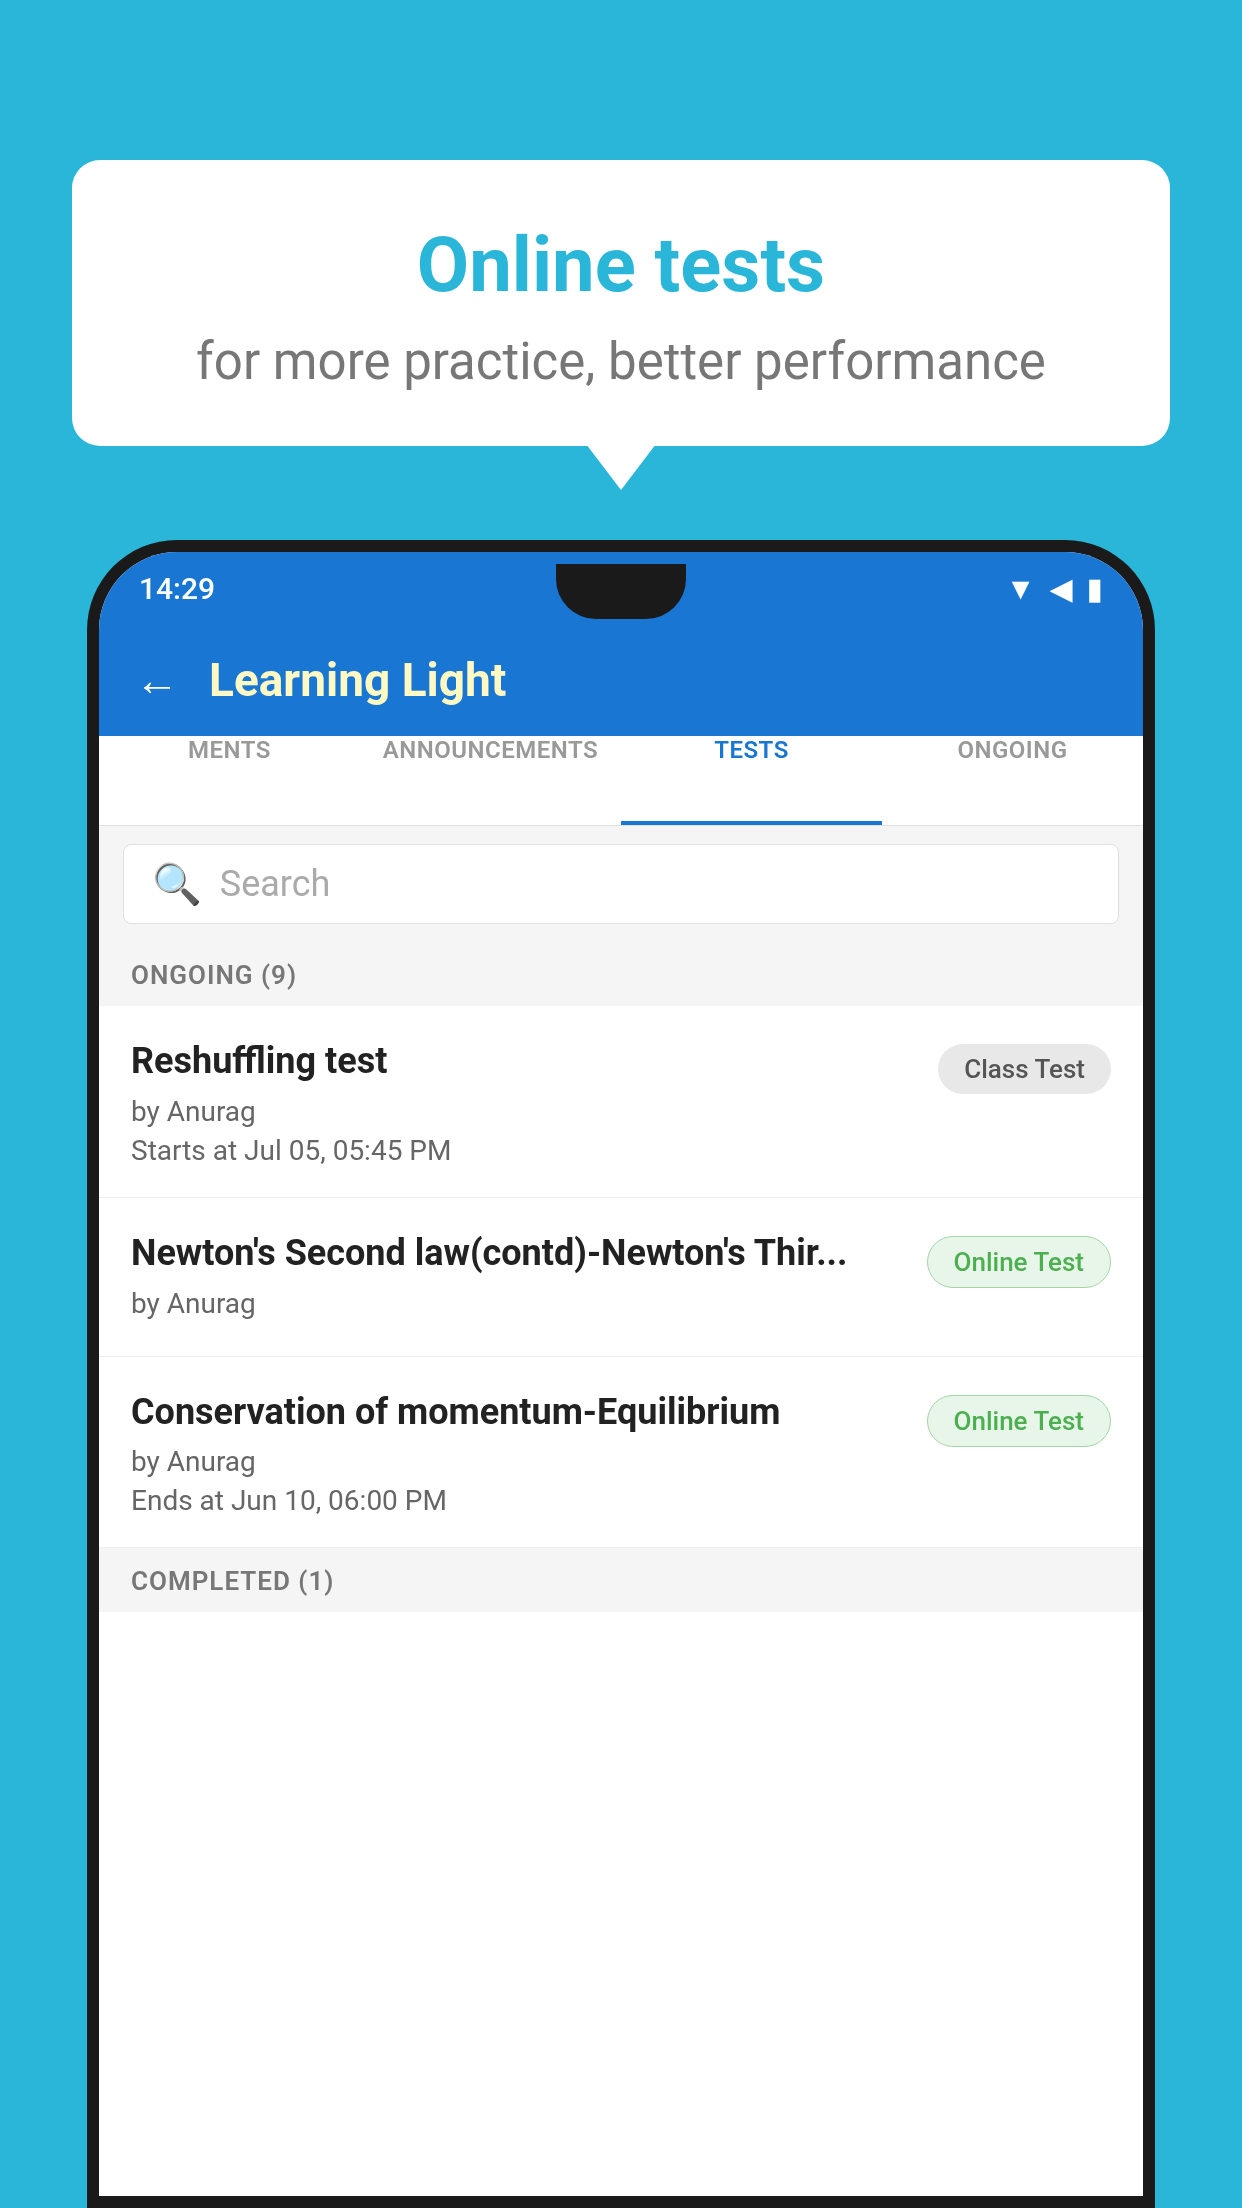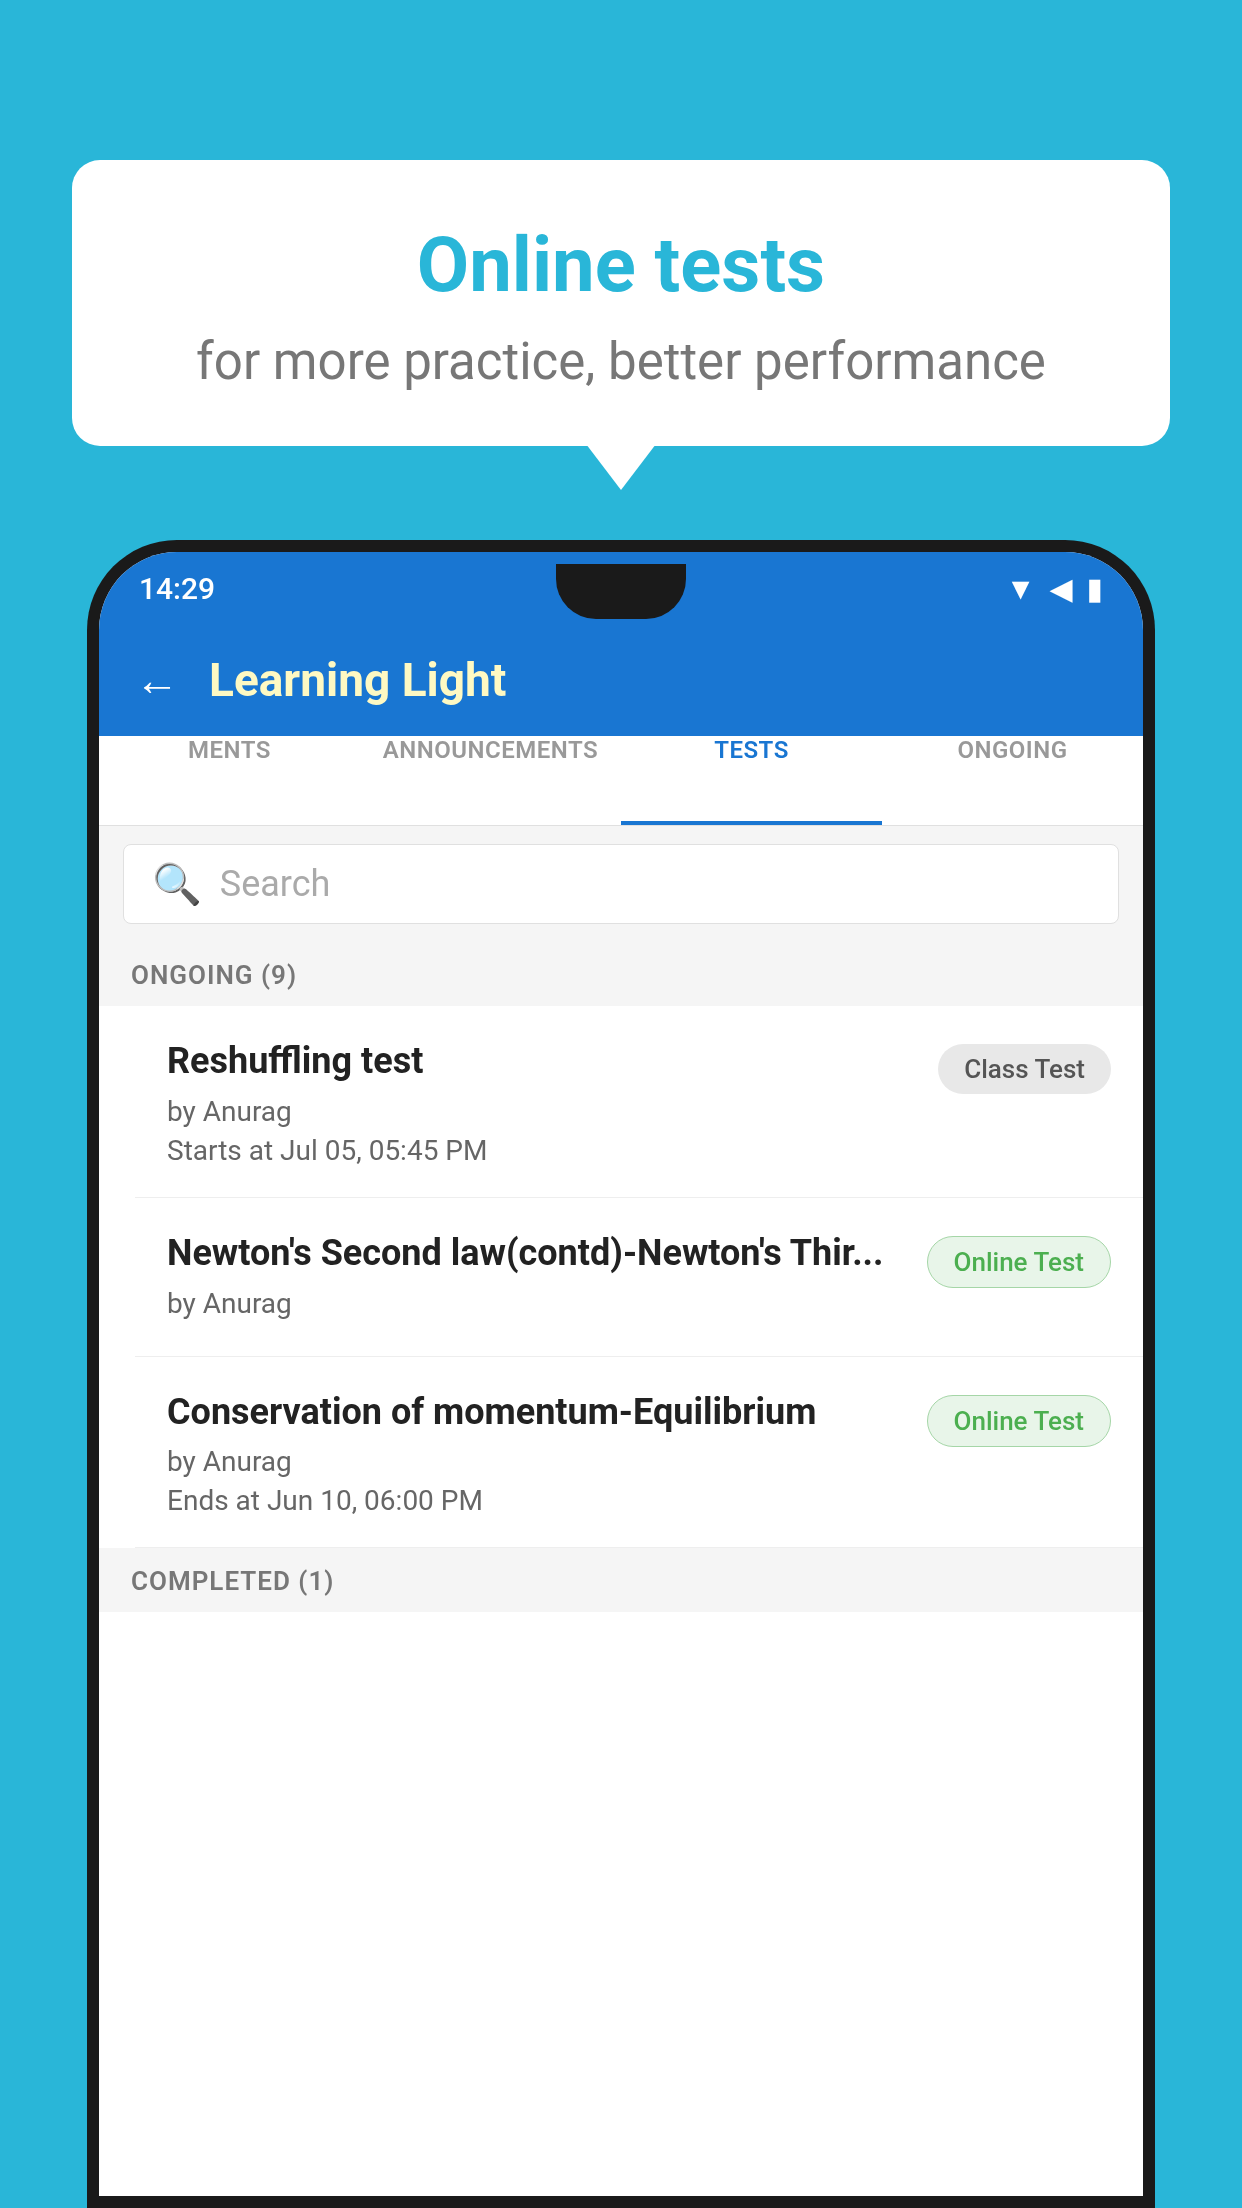--- a/index.html
+++ b/index.html
@@ -201,21 +201,20 @@
 
     
     .test-item {
       background: white;
       padding: 32px 32px 30px;
       border-bottom: 1px solid #eeeeee;
       display: flex;
       align-items: flex-start;
       justify-content: space-between;
       gap: 20px;
-      margin-left: 36px;
     }
 
     .test-info {
       flex: 1;
     }
 
     .test-title {
       font-size: 36px;
       font-weight: 700;
       color: #222;

